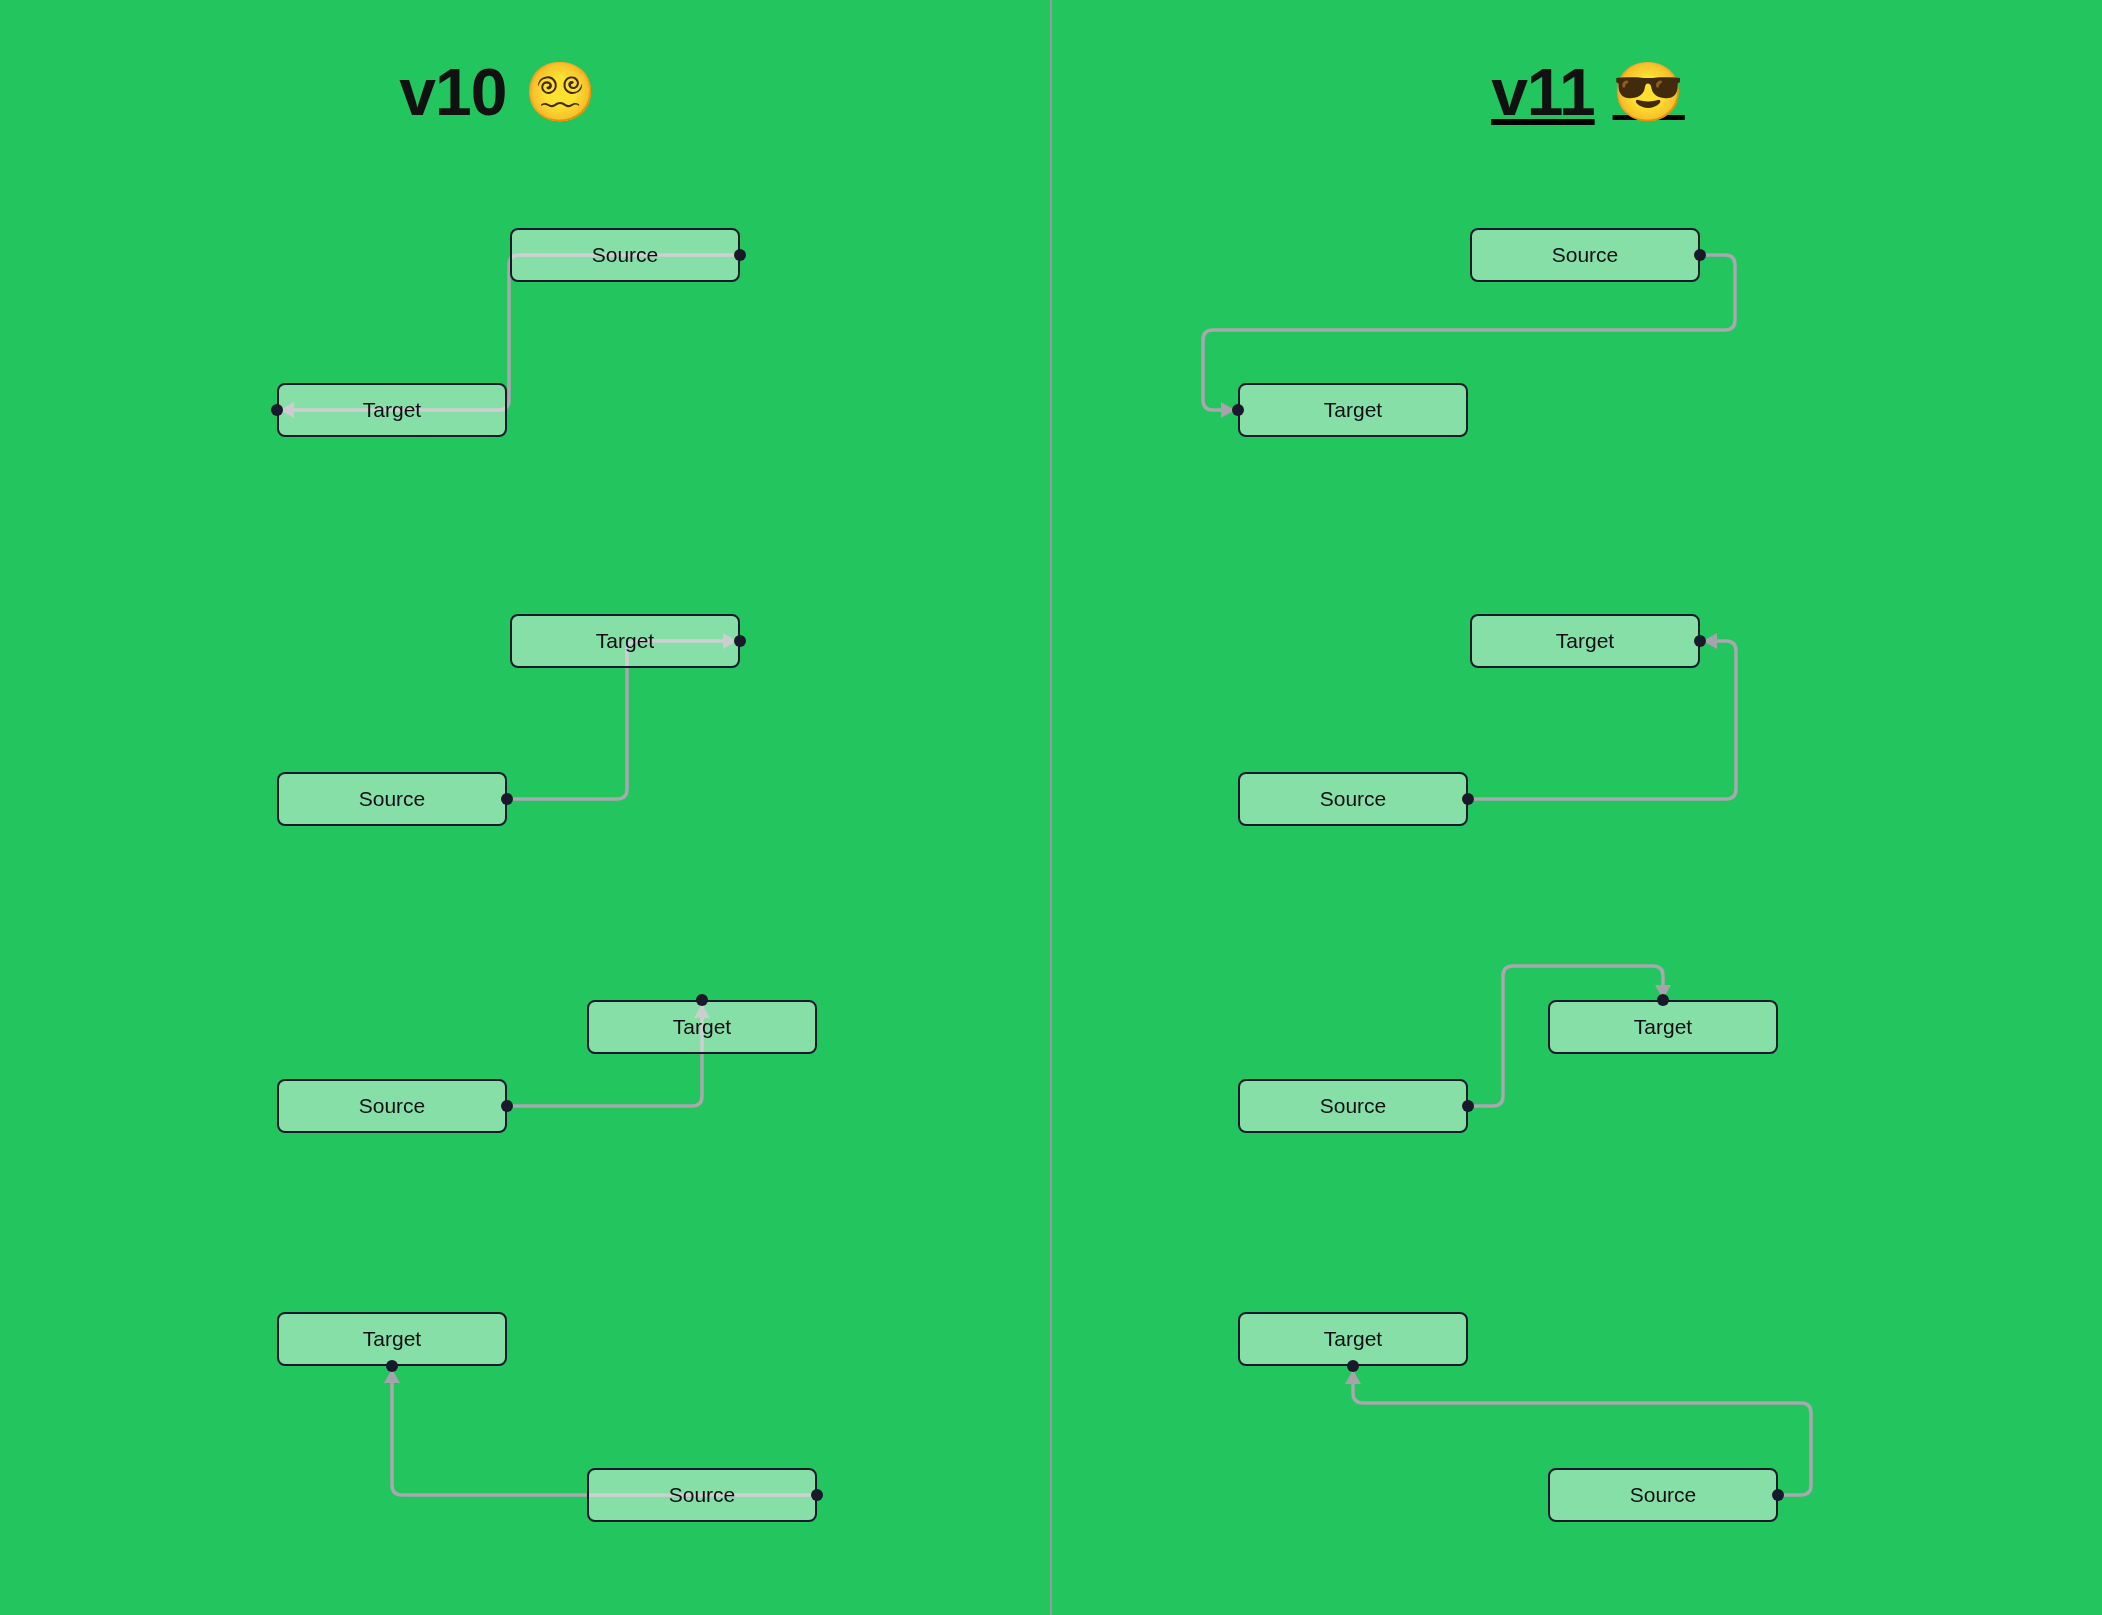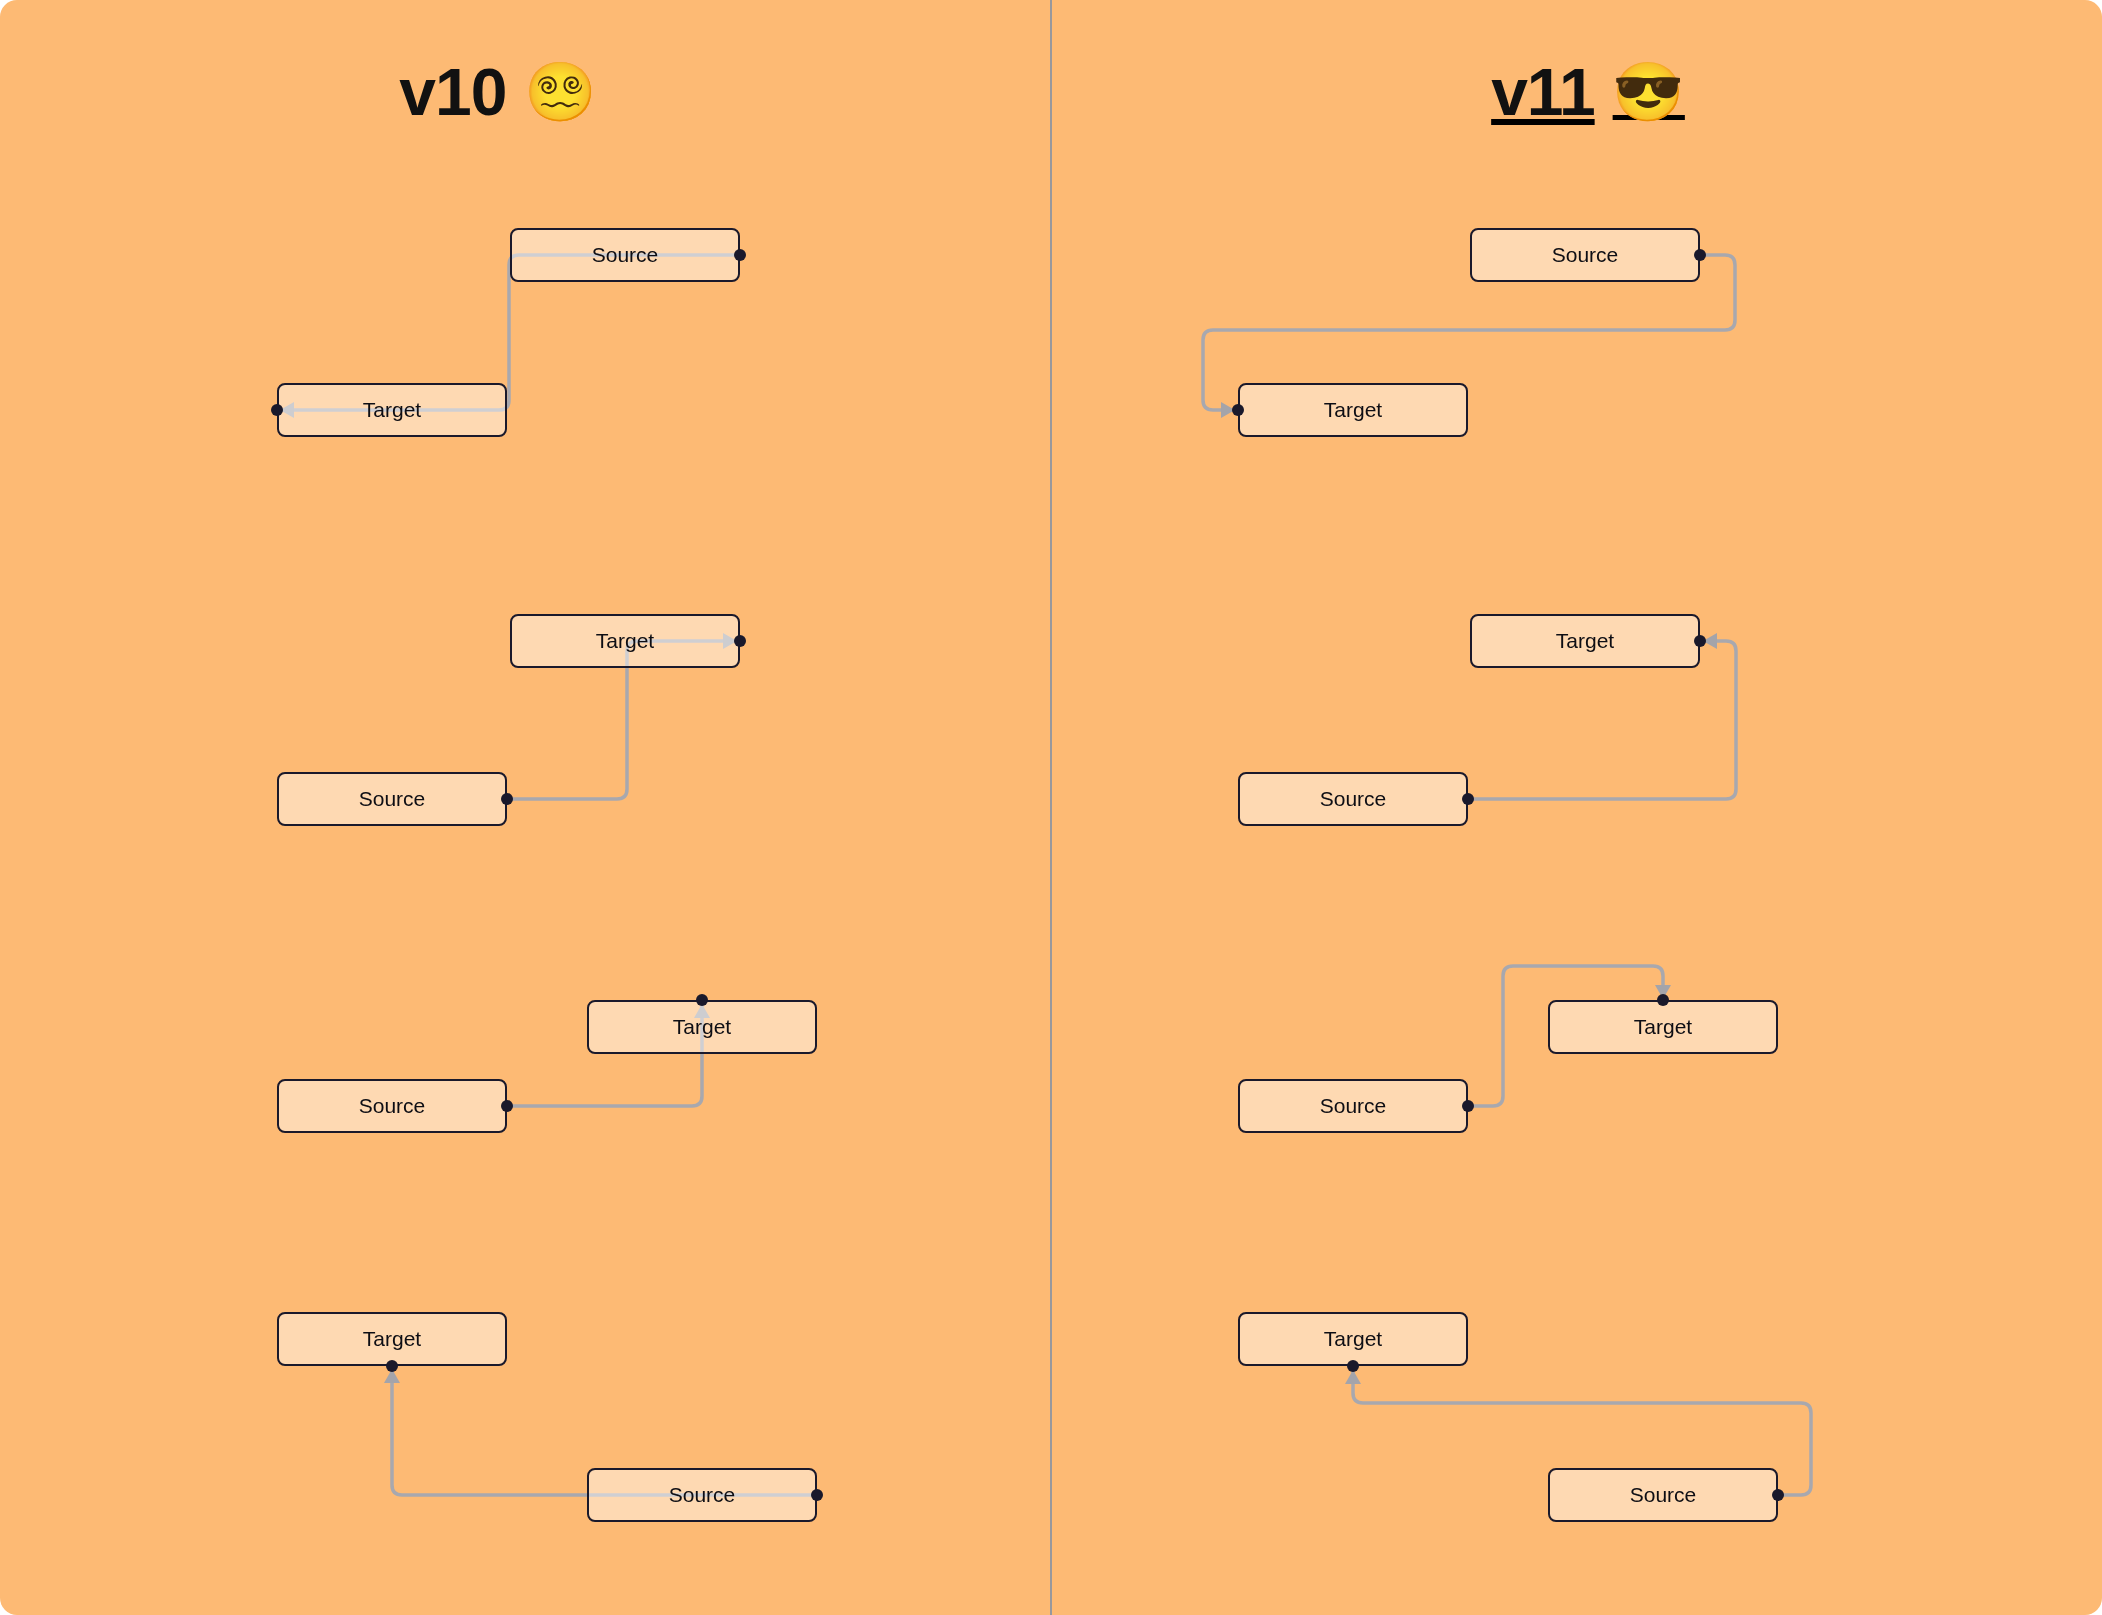--- a/index.html
+++ b/index.html
@@ -1,17 +1,17 @@
 <!DOCTYPE html>
 <html><head>
 <meta charset="utf-8">
 <style>
   html,body{margin:0;padding:0;background:#ffffff;}
   body{font-family:"Liberation Sans",sans-serif;position:relative;}
-  #canvas{position:relative;overflow:hidden;background:#fdba74;border-radius:17px;}
+  #canvas{position:relative;overflow:hidden;background:#22c55e;}
   #edges-layer{position:absolute;left:0;top:0;z-index:1;}
   #nodes-layer{position:absolute;left:0;top:0;width:100%;height:100%;z-index:2;pointer-events:none;}
   .panel-title{position:absolute;top:54px;transform:translateX(-50%);display:flex;align-items:center;gap:18px;white-space:nowrap;z-index:4;}
   .panel-title .ttl{font-size:66px;font-weight:800;letter-spacing:-1px;color:#111111;}
   .panel-title .emo{font-size:58px;line-height:1;}
   .divider{position:absolute;top:0;height:100%;z-index:0;}
   .node{position:absolute;box-sizing:border-box;border:2px solid #3b82f6;border-radius:8px;
         background:rgba(255,255,255,0.45);display:flex;align-items:center;justify-content:center;
         pointer-events:auto;}
   .node .lbl{font-size:21px;color:#0e0e14;}

